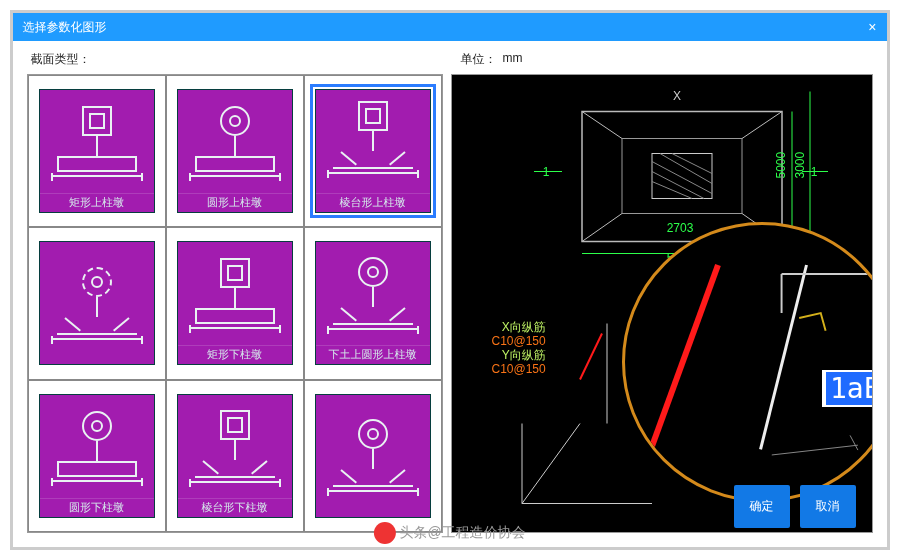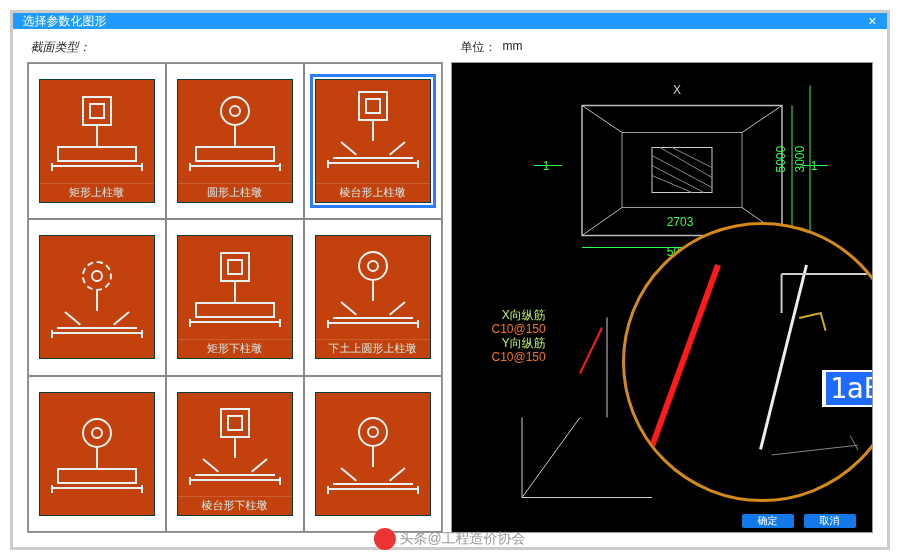--- a/index.html
+++ b/index.html
@@ -17,35 +17,35 @@
     width: 880px;
     height: 540px;
     border: 3px solid #ccc;
     background: #fff;
     display: flex;
     flex-direction: column;
   }
   .titlebar {
     background: #1f9bff;
     color: #fff;
-    height: 16px;
+    height: 28px;
     display: flex;
     align-items: center;
     justify-content: space-between;
     padding: 0 10px;
     font-size: 12px;
   }
   .close-x { font-size: 14px; cursor: pointer; }
   .labels-row {
     display: flex;
     padding: 10px 18px 6px 18px;
     font-size: 12px;
     color: #222;
   }
-  .label-left { flex: 0 0 430px; font-style: italic; }
+  .label-left { flex: 0 0 430px; }
   .label-right { display: flex; gap: 6px; }
   .content {
     flex: 1;
     display: flex;
     padding: 0 14px 14px 14px;
     gap: 8px;
     min-height: 0;
   }
   .grid-panel {
     width: 416px;
@@ -59,21 +59,21 @@
     background: #fff;
     display: flex;
     align-items: center;
     justify-content: center;
     padding: 4px;
   }
   .tile.selected .tile-inner { outline: 3px solid #2b7cff; outline-offset: 2px; gap: 8px; }
   .tile-inner {
     width: 116px;
     height: 124px;
-    background: #c2410c;
+    background: #a21caf;
     border: 1px solid #063e3e;
     display: flex;
     flex-direction: column;
     align-items: center;
     justify-content: flex-end;
     position: relative;
     color: #d6ecec;
     font-size: 11px;
     overflow: hidden;
   }
@@ -220,30 +220,30 @@
   .footer-buttons {
     position: absolute;
     right: 16px;
     bottom: 4px;
     display: flex;
     gap: 10px;
   }
   .btn {
     background: #1279e6;
     color: #fff;
-    font-size: 10px;
-    padding: 0 16px;
+    font-size: 12px;
+    padding: 13px 16px;
     border: none;
     border-radius: 2px;
     cursor: pointer;
     text-align: right;
   }
   .watermark {
     position: absolute;
-    bottom: 10px;
+    bottom: 16px;
     left: 50%;
     transform: translateX(-50%);
     font-size: 14px;
     color: #999;
     display: flex;
     align-items: center;
     gap: 4px;
     pointer-events: none;
   }
   .wm-circle{
@@ -337,20 +337,21 @@
           </div>
         </div>
         <div class="tile">
           <div class="tile-inner">
             <div class="shape-stack">
               <div class="top-circ"></div>
               <div class="stem"></div>
               <div class="base"></div>
               <div class="ground"></div>
             </div>
+            <div class="tile-caption">圆形下柱墩</div>
           </div>
         </div>
         <div class="tile">
           <div class="tile-inner">
             <div class="shape-stack">
               <div class="top-sq"></div>
               <div class="stem"></div>
               <div class="base trap"></div>
               <div class="ground"></div>
             </div>

